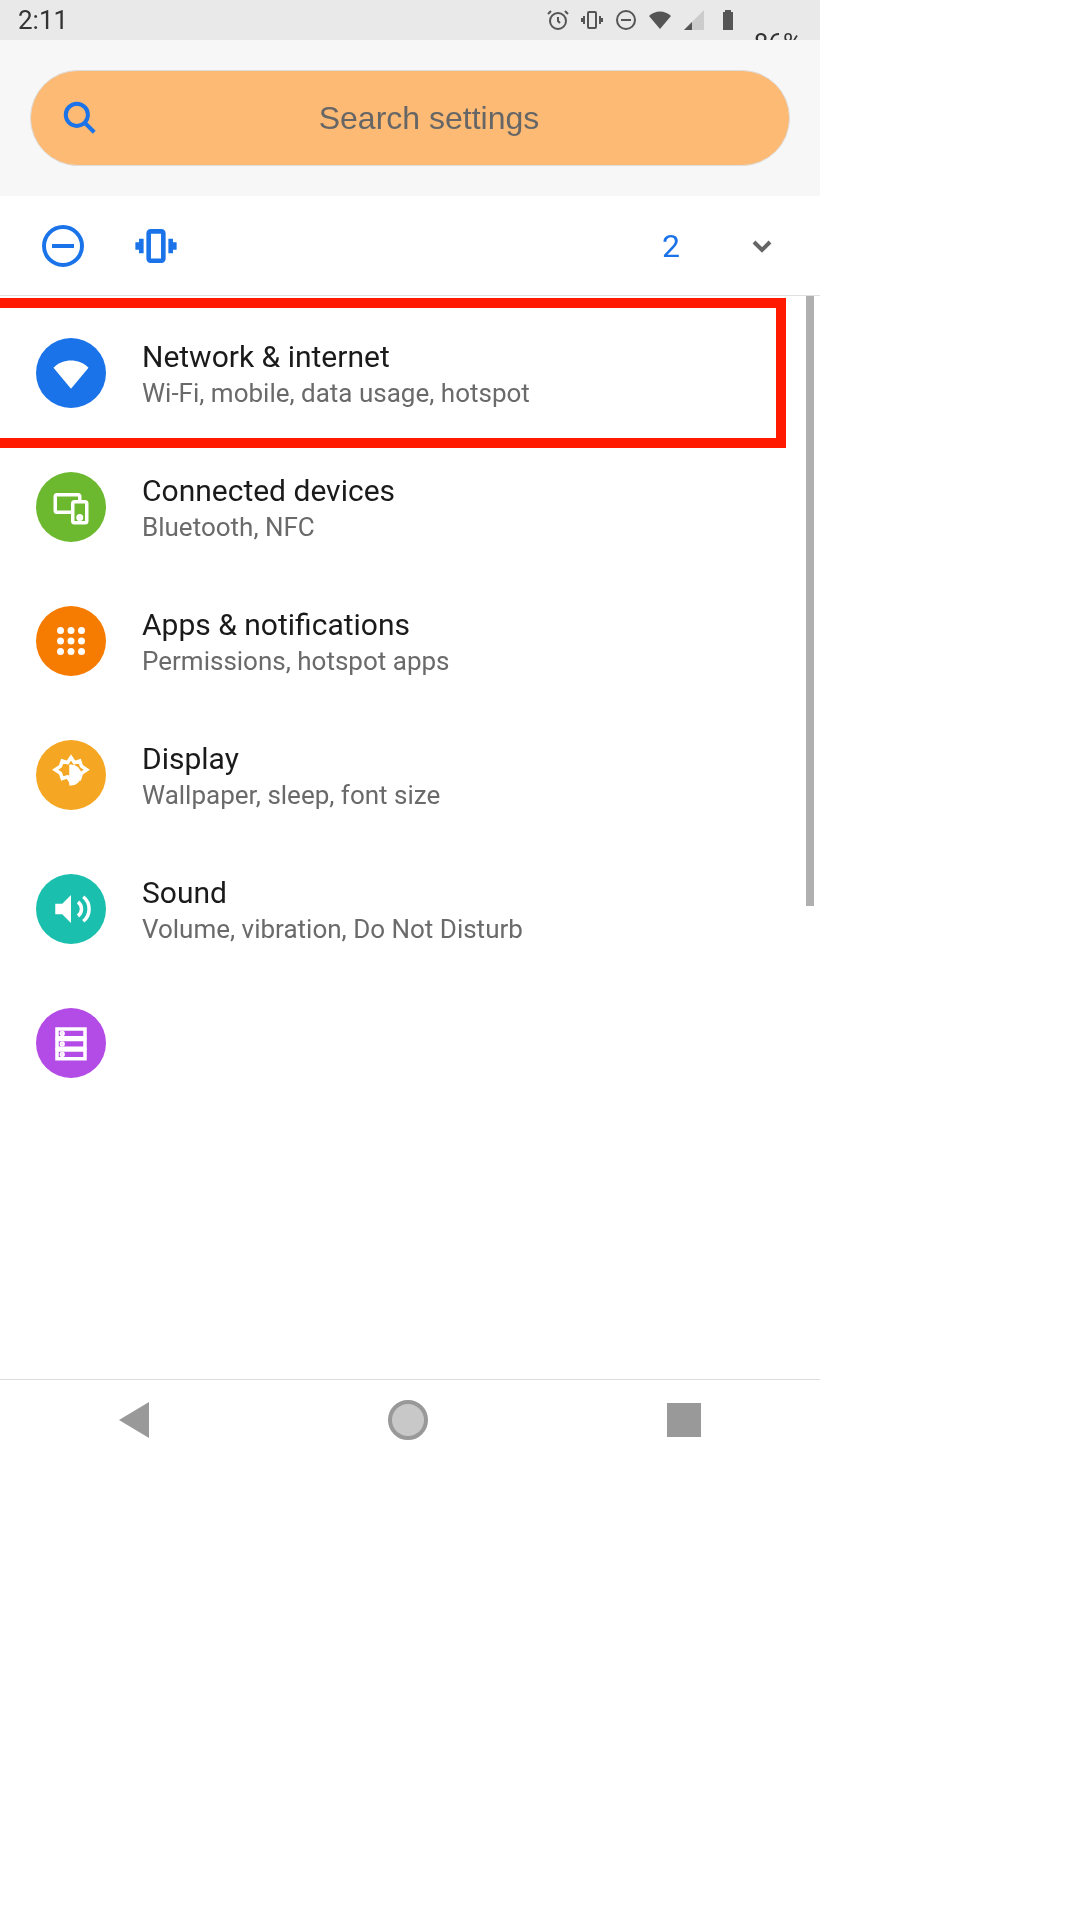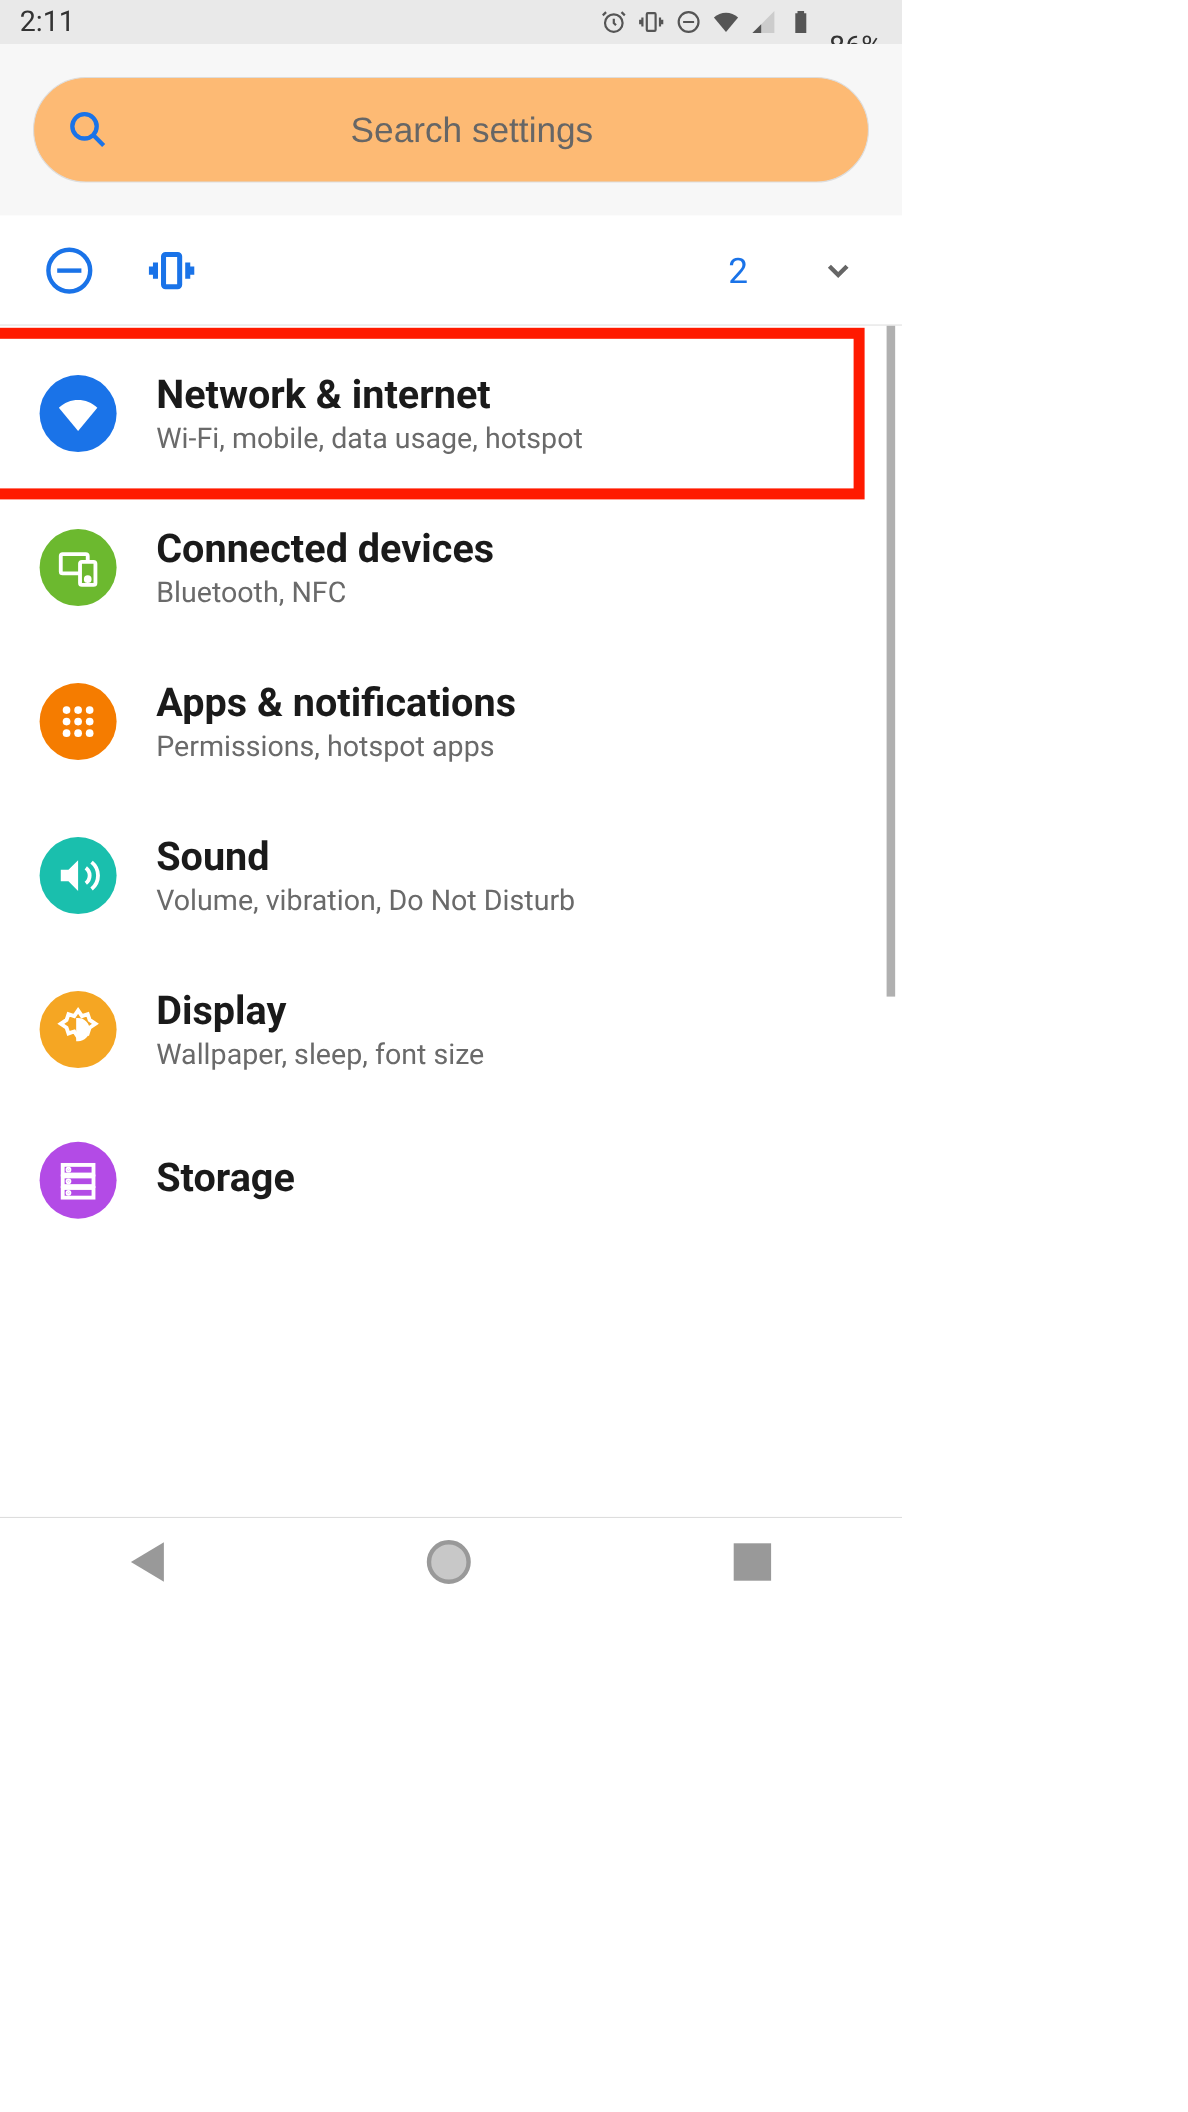--- a/index.html
+++ b/index.html
@@ -96,21 +96,21 @@
     padding: 32px 36px;
     gap: 36px;
   }
   .item .icon {
     width: 70px; height: 70px;
     border-radius: 50%;
     display: flex; align-items: center; justify-content: center;
     flex-shrink: 0;
     color: #fff;
   }
-  .item .text .title { font-size: 36px; color: #1a1a1a; margin-bottom: 4px; font-weight: bold; }
+  .item .text .title { font-size: 30px; color: #1a1a1a; margin-bottom: 4px; }
   .item .text .subtitle { font-size: 26px; color: #6a6a6a; }
 
   .highlight {
     position: absolute;
     border: 10px solid #ff1a00;
     pointer-events: none;
   }
 
   
   .nav-bar {
@@ -231,56 +231,55 @@
             <circle cx="12" cy="18" r="2"></circle>
             <circle cx="18" cy="18" r="2"></circle>
           </svg>
         </div>
         <div class="text">
           <div class="title">Apps &amp; notifications</div>
           <div class="subtitle">Permissions, hotspot apps</div>
         </div>
       </div>
       <div class="item" style="position: relative;">
+        <div class="icon" style="background: rgb(245, 166, 35);">
+          <svg width="42" height="42" viewBox="0 0 24 24" fill="none" stroke="#fff" stroke-width="2">
+            <path d="M12 2l2 3 3-1 1 3 3 2-3 2-1 3-3-1-2 3-2-3-3 1-1-3-3-2 3-2 1-3 3 1 2-3z"></path>
+            <path d="M12 7v10a5 5 0 0 0 0-10z" fill="#fff"></path>
+          </svg>
+        </div>
+        <div class="text">
+          <div class="title">Display</div>
+          <div class="subtitle">Wallpaper, sleep, font size</div>
+        </div>
+      </div>
+      <div class="item" style="position: relative;">
         <div class="icon" style="background: rgb(26, 191, 173);">
           <svg width="42" height="42" viewBox="0 0 24 24" fill="#fff">
             <path d="M3 9v6h4l5 5V4L7 9H3z"></path>
             <path d="M16 8a5 5 0 0 1 0 8M19 5a9 9 0 0 1 0 14" fill="none" stroke="#fff" stroke-width="2"></path>
           </svg>
         </div>
         <div class="text">
           <div class="title">Sound</div>
           <div class="subtitle">Volume, vibration, Do Not Disturb</div>
-        </div>
-      </div>
-      <div class="item" style="position: relative;">
-        <div class="icon" style="background: rgb(245, 166, 35);">
-          <svg width="42" height="42" viewBox="0 0 24 24" fill="none" stroke="#fff" stroke-width="2">
-            <path d="M12 2l2 3 3-1 1 3 3 2-3 2-1 3-3-1-2 3-2-3-3 1-1-3-3-2 3-2 1-3 3 1 2-3z"></path>
-            <path d="M12 7v10a5 5 0 0 0 0-10z" fill="#fff"></path>
-          </svg>
-        </div>
-        <div class="text">
-          <div class="title">Display</div>
-          <div class="subtitle">Wallpaper, sleep, font size</div>
         </div>
       </div>
       <div class="item" style="position: relative;">
         <div class="icon" style="background: rgb(179, 75, 230);">
           <svg width="42" height="42" viewBox="0 0 24 24" fill="none" stroke="#fff" stroke-width="2">
             <rect x="4" y="4" width="16" height="5"></rect>
             <rect x="4" y="10" width="16" height="5"></rect>
             <rect x="4" y="16" width="16" height="5"></rect>
             <circle cx="7" cy="6.5" r="0.5" fill="#fff"></circle>
             <circle cx="7" cy="12.5" r="0.5" fill="#fff"></circle>
             <circle cx="7" cy="18.5" r="0.5" fill="#fff"></circle>
           </svg>
         </div>
         <div class="text">
-          <div class="title">Storage</div>
         </div>
       </div>
     </div>
 </div>
 
 <div class="nav-bar">
   <div class="tri"></div>
   <div class="circ"></div>
   <div class="sq"></div>
 </div>

